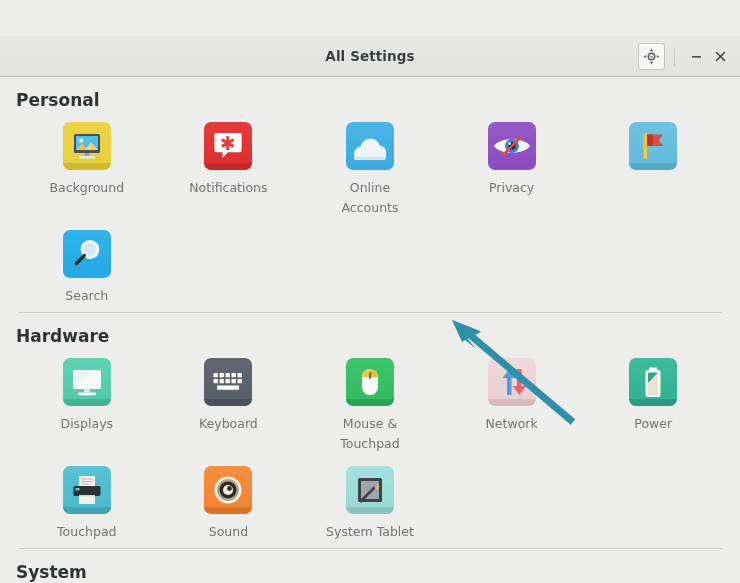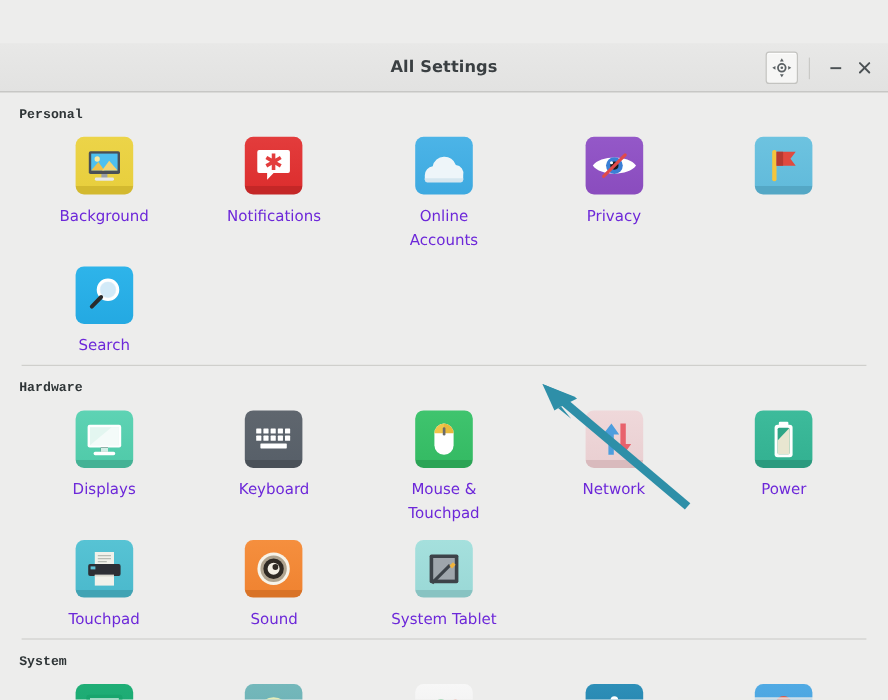--- a/index.html
+++ b/index.html
@@ -77,25 +77,24 @@
     padding: 0 16px;
     overflow: hidden;
   }
   .section { position: relative; }
   .sec-sep {
     height: 1px;
     background: #cfcfcc;
     margin: 0 2px;
   }
   .sec-title {
-    font-size: 11px;
+    font-size: 17px;
     font-weight: bold;
     color: #2e3436;
     padding: 13px 0 2px 0;
-    font-family: Liberation Mono, monospace;
   }
   .grid {
     display: grid;
     grid-template-columns: repeat(5, 1fr);
     column-gap: 0px;
     row-gap: 0px;
   }
   .tile {
     display: flex;
     flex-direction: column;
@@ -107,21 +106,21 @@
   .tile-icon {
     width: 48px; height: 48px;
     border-radius: 7px;
     position: relative;
     overflow: hidden;
     flex: 0 0 auto;
   }
   .tile-label {
     margin-top: 8px;
     font-size: 12.5px;
-    color: #6d28d9;
+    color: #737373;
     text-align: center;
     line-height: 20px;
     max-width: 110px;
   }
 
   
   .ic-background { background: linear-gradient(to bottom,#ecd448 0%,#e8cf3e 86%,#d3b92f 86%,#d3b92f 100%); }
   
   .ic-notifications { background: linear-gradient(to bottom,#e33c3c 0%,#dd2f2f 86%,#c42727 86%,#c42727 100%); }
   

